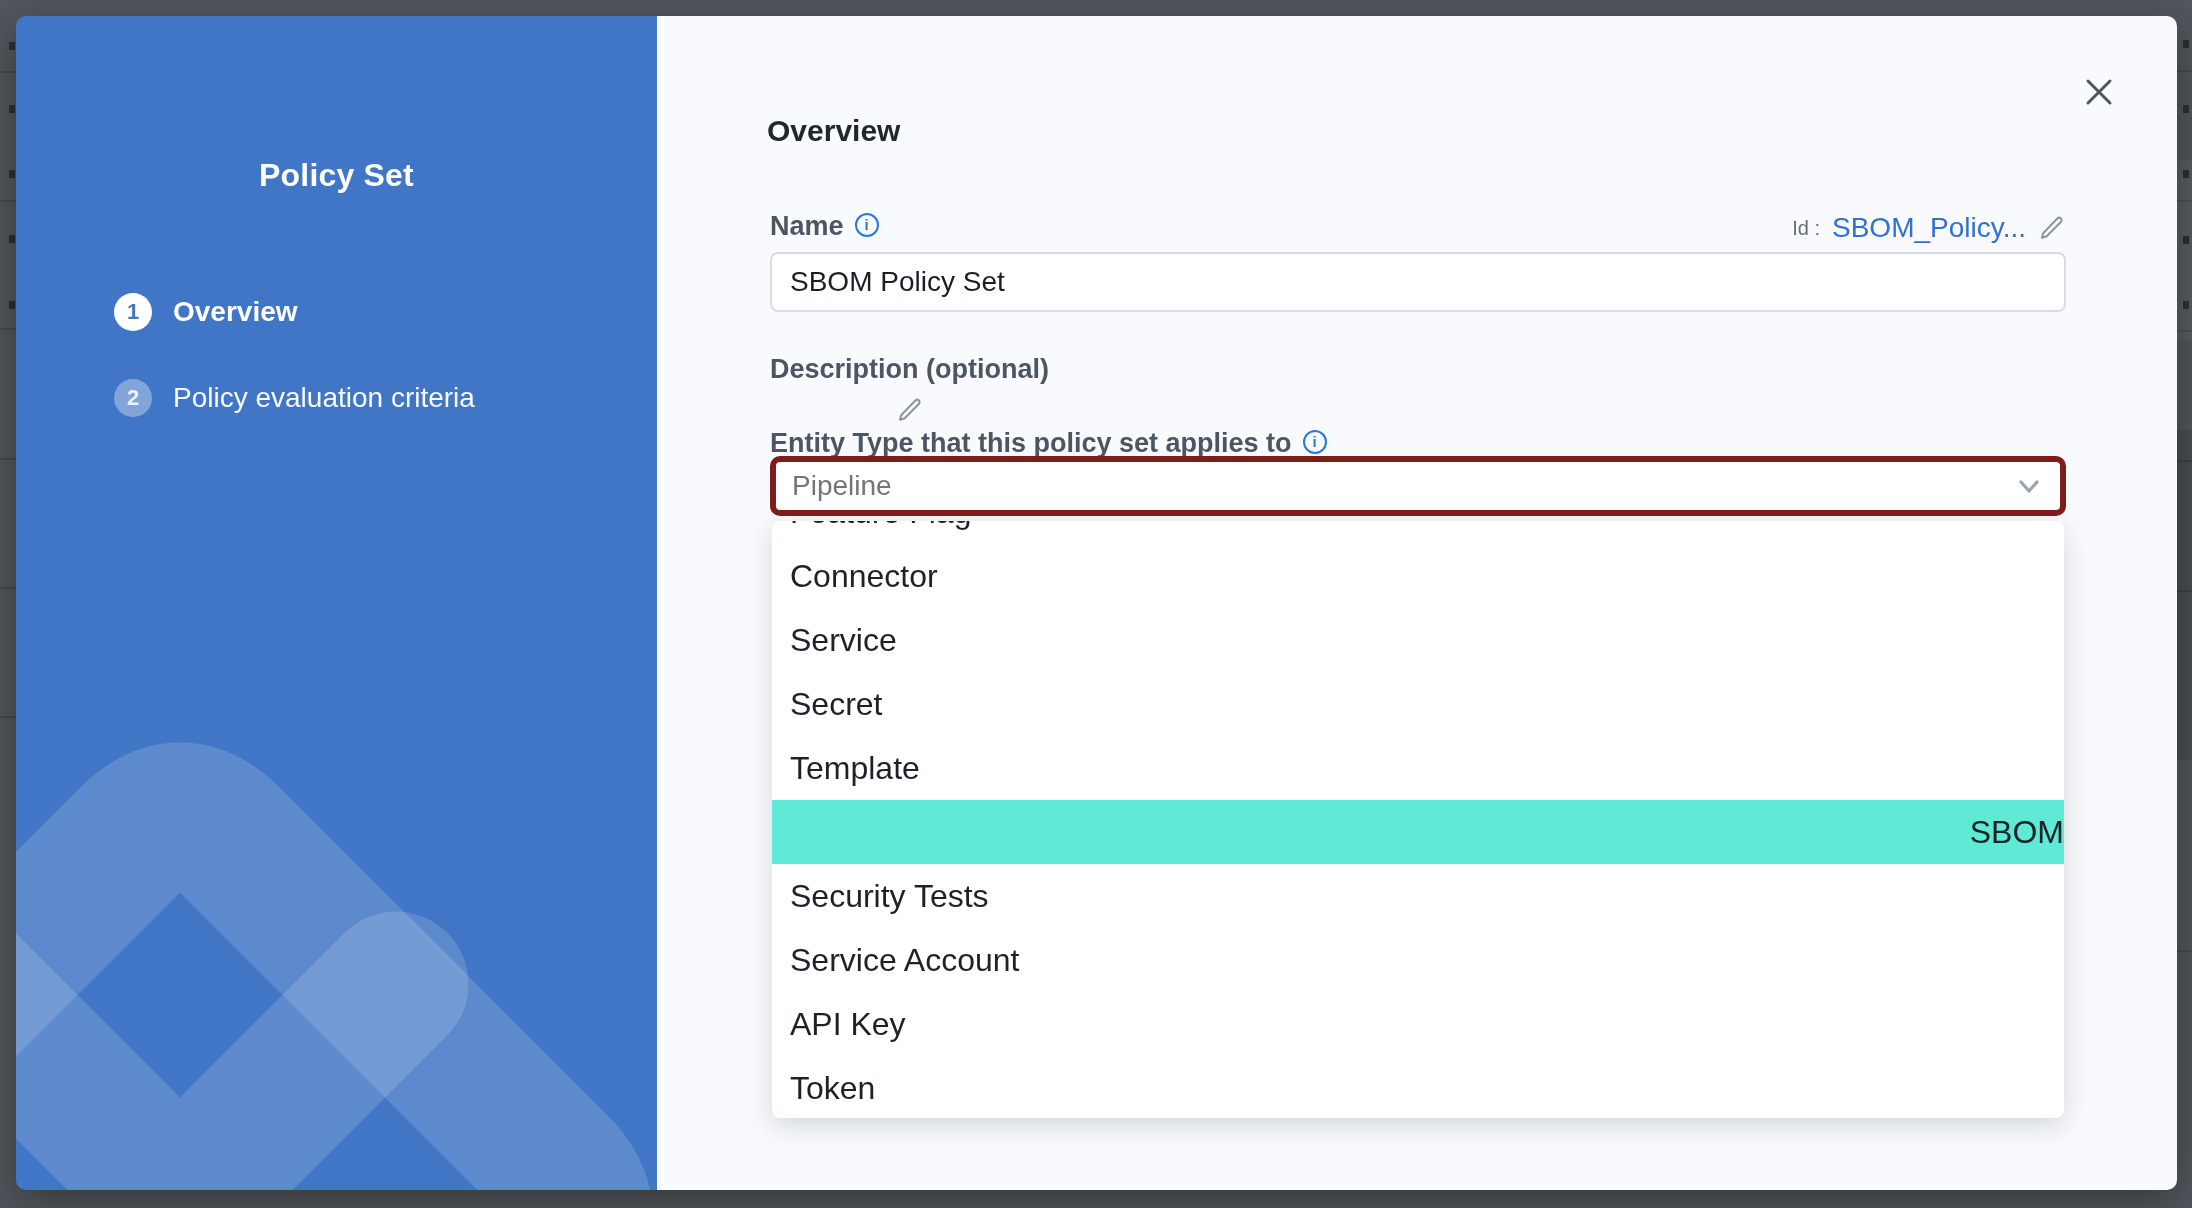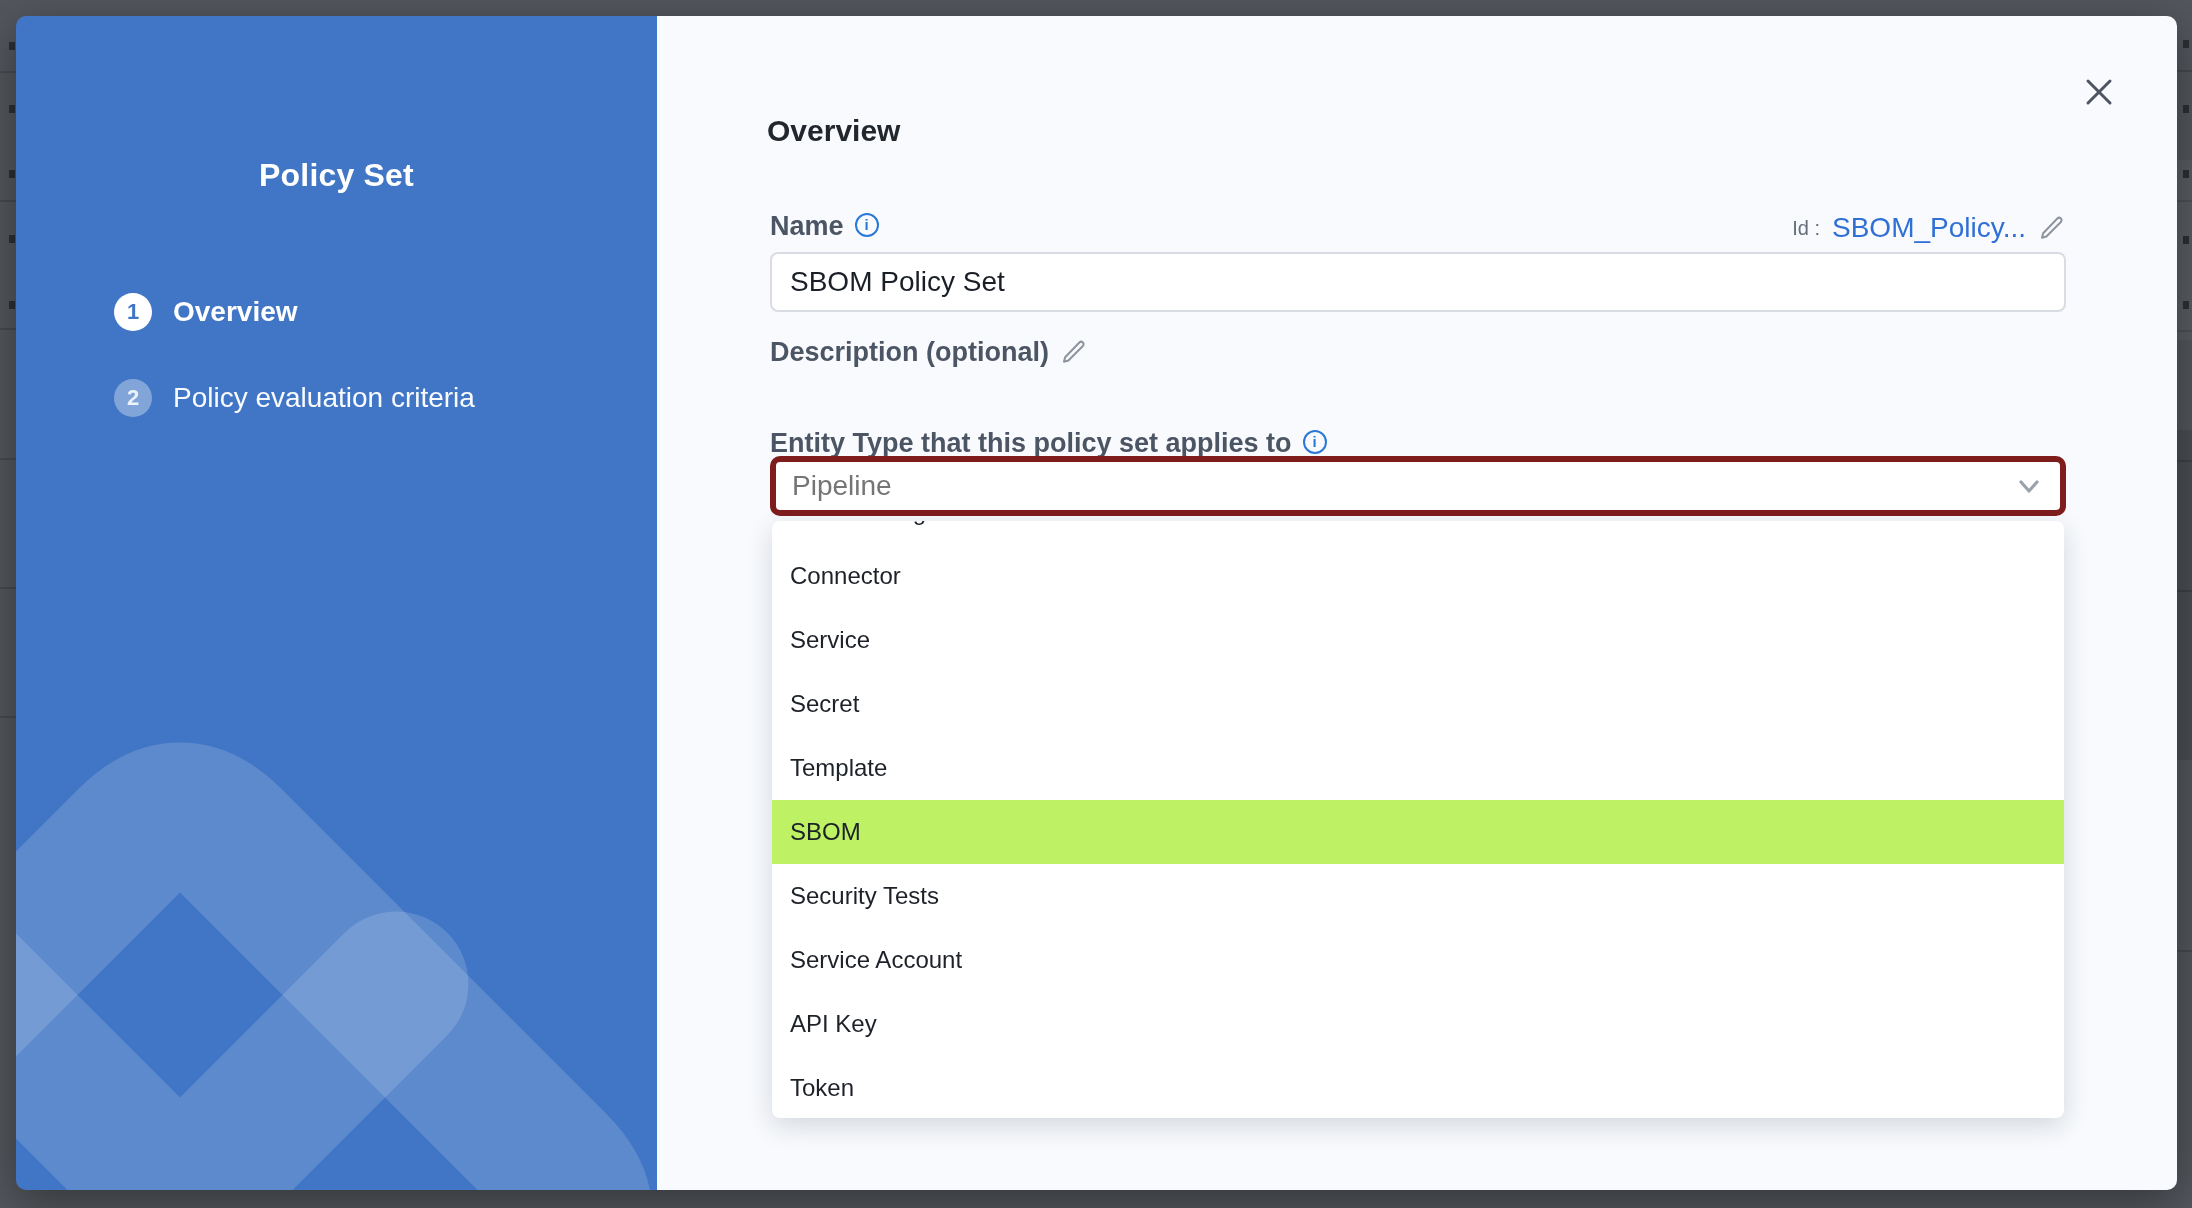--- a/index.html
+++ b/index.html
@@ -41,21 +41,21 @@
 
   
   .content { position:relative; flex:1; background:#f8fafd; }
   .close-btn { position:absolute; top:61px; right:63px; width:30px; height:30px; cursor:pointer; }
   .close-btn svg { display:block; }
 
   .page-heading { position:absolute; top:96px; left:110px; font-size:30px; font-weight:700; color:#22272e; line-height:38px; }
 
   .field-label-row { position:absolute; left:113px; display:flex; align-items:center; gap:11px; }
   .row-name { top:194px; }
-  .row-desc { top:320px; }
+  .row-desc { top:337px;flex-direction:column; }
   .row-entity { top:411px; }
   .field-label { font-size:27px; font-weight:600; color:#4c5564; line-height:32px; }
   .info-icon { width:24px; height:24px; border:2px solid #2979d6; border-radius:50%; color:#2979d6;
     display:flex; align-items:center; justify-content:center; font-size:15px; font-weight:700; font-style:normal; margin-top:-3px; }
   .pencil-icon svg { display:block; }
 
   .id-row { position:absolute; top:196px; right:111px; display:flex; align-items:center; gap:12px; }
   .id-prefix { font-size:20px; color:#656d7a;text-align:right; }
   .id-link { font-size:28px; color:#3070d6; cursor:pointer; }
 
@@ -67,24 +67,24 @@
     background:#ffffff; border:6px solid #7f1d1d; border-radius:10px; cursor:pointer;
     display:flex; align-items:center; }
   .select-placeholder { flex:1; padding-left:16px; font-size:28px; color:#99a2b2;
     border:none; outline:none; background:transparent; font-family:"Liberation Sans", sans-serif; }
   .select-chevron { margin-right:16px; width:30px; height:30px; }
 
   .dropdown { position:absolute; left:115px; top:505px; width:1292px; height:597px;
     background:#ffffff; border-radius:8px; overflow:hidden;
     box-shadow:0 8px 26px rgba(25,35,55,.16); }
   .dropdown ul { list-style:none; }
-  .dropdown li { height:64px; line-height:64px; padding-left:18px; font-size:24px; color:#1d2128;
+  .dropdown li { height:64px; line-height:64px; padding-left:18px; font-size:32px; color:#1d2128;
     white-space:nowrap; cursor:pointer; }
   .dropdown li.clipped { margin-top:-41px; }
-  .dropdown li.highlighted { background:#bef264; }
+  .dropdown li.highlighted { background:#5eead4;text-align:right; }
 </style>
 </head>
 <body>
 
 <div class="stage">
 
   <div class="edge-line l" style="top:71px"></div>
   <div class="edge-line l" style="top:200px"></div>
   <div class="edge-line l" style="top:328px"></div>
   <div class="edge-line l" style="top:458px"></div>

